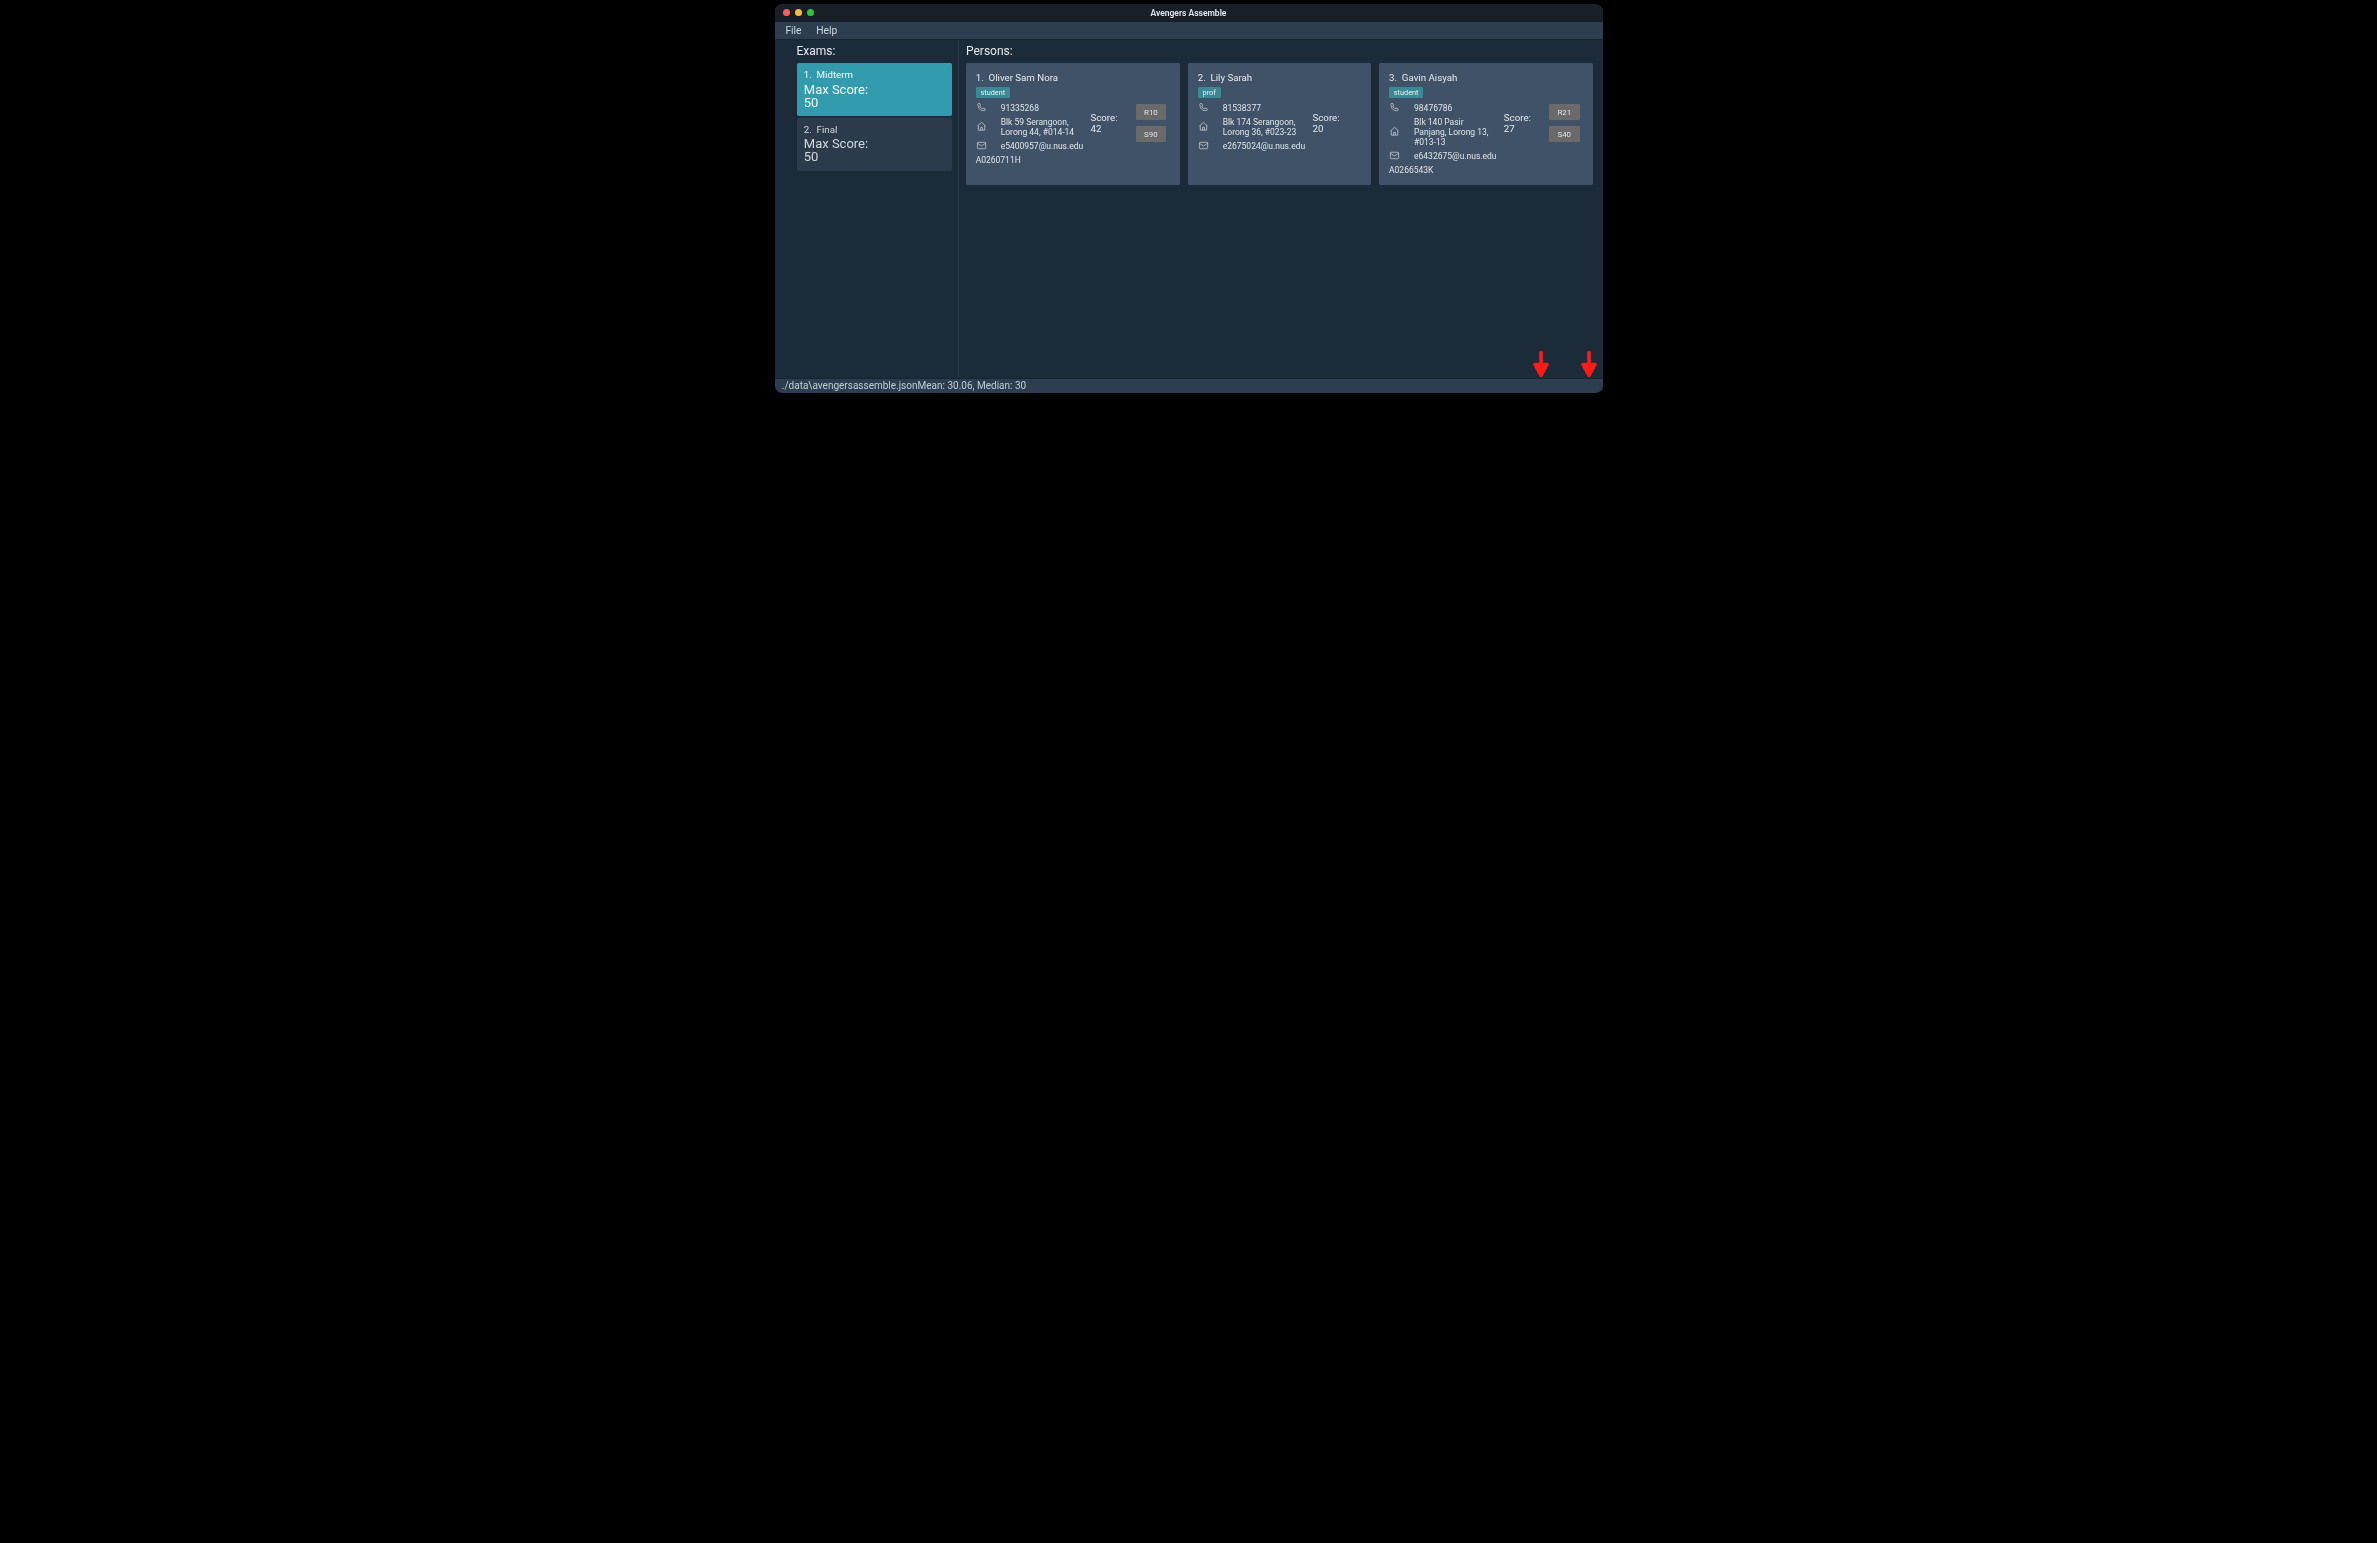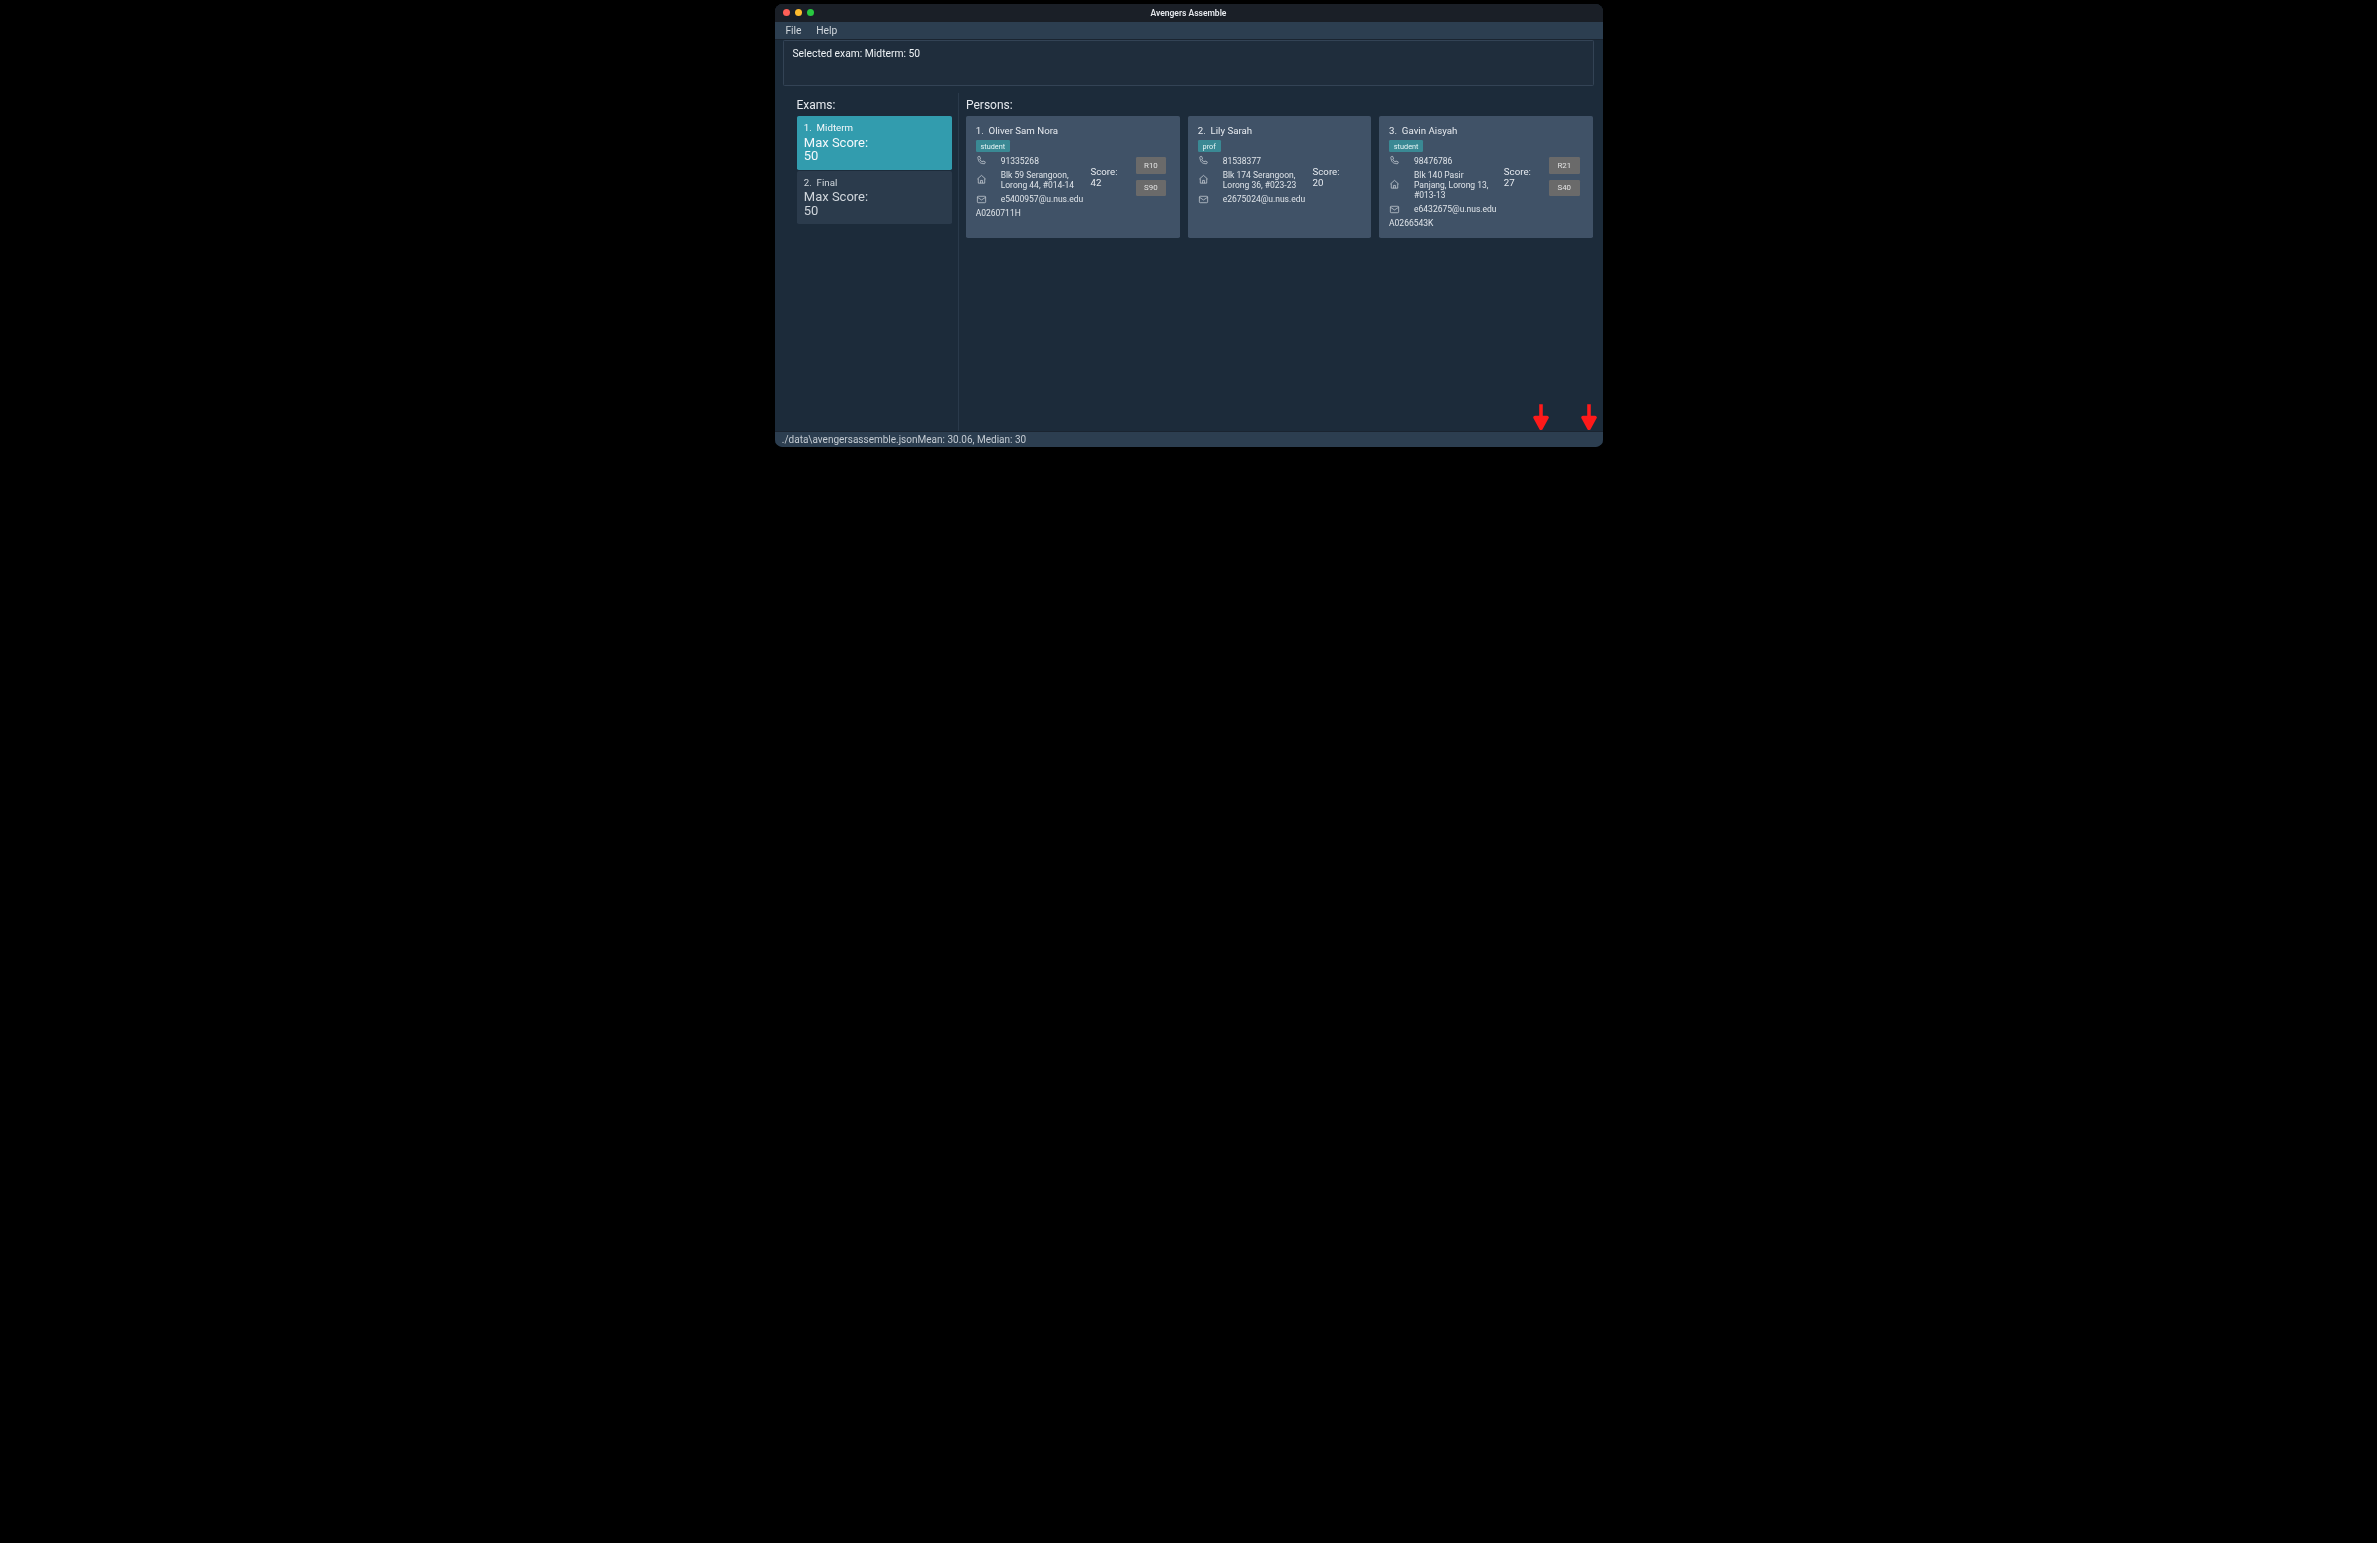--- a/index.html
+++ b/index.html
@@ -211,23 +211,20 @@
     </div>
     <div class="title-text">Avengers Assemble</div>
   </div>
 
   <div class="menubar">
     <div class="menu-item">File</div>
     <div class="menu-item">Help</div>
   </div>
 
 
-  <div class="status-panel">
-    <span>Selected exam: Midterm: 50</span>
-  </div>
 
   <div class="content">
 
     <div class="sidebar">
       <div class="section-header">Exams:</div>
 
       <div class="exam-card selected">
         <div class="exam-title">
           <span>1.</span>&nbsp;&nbsp;<span>Midterm</span>
         </div>

